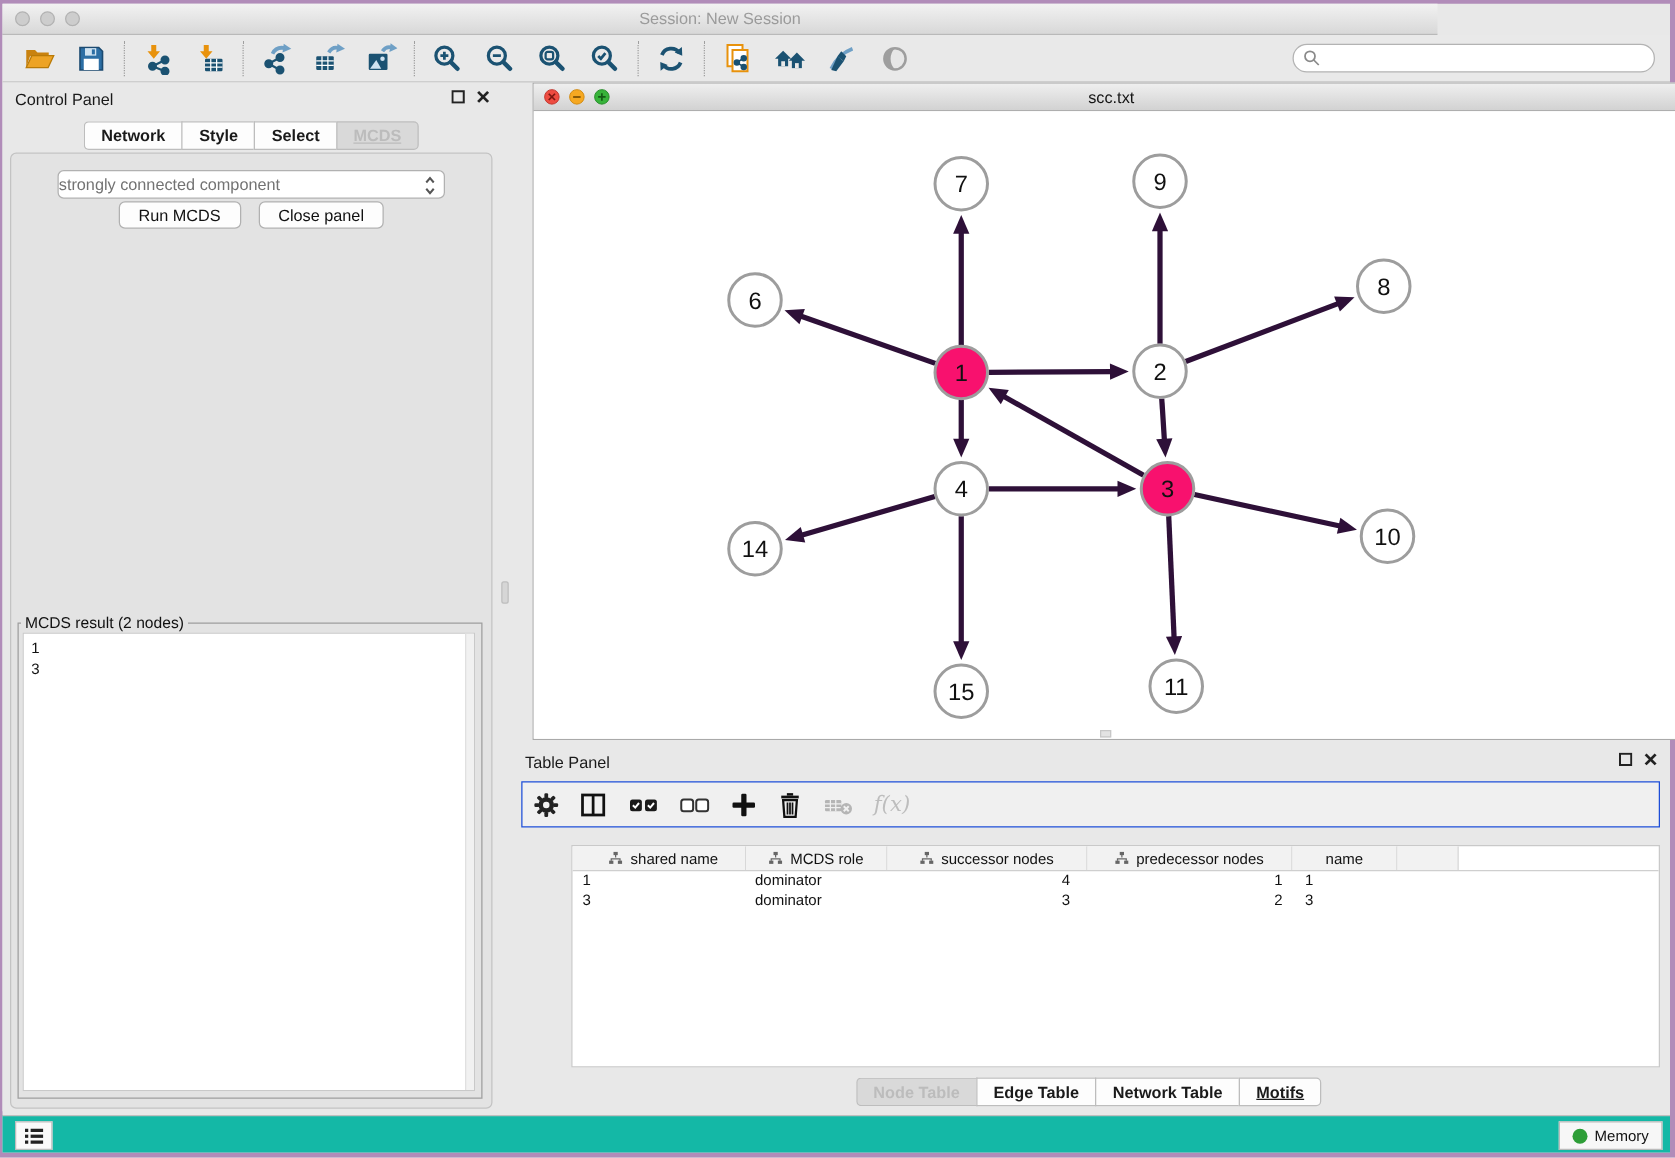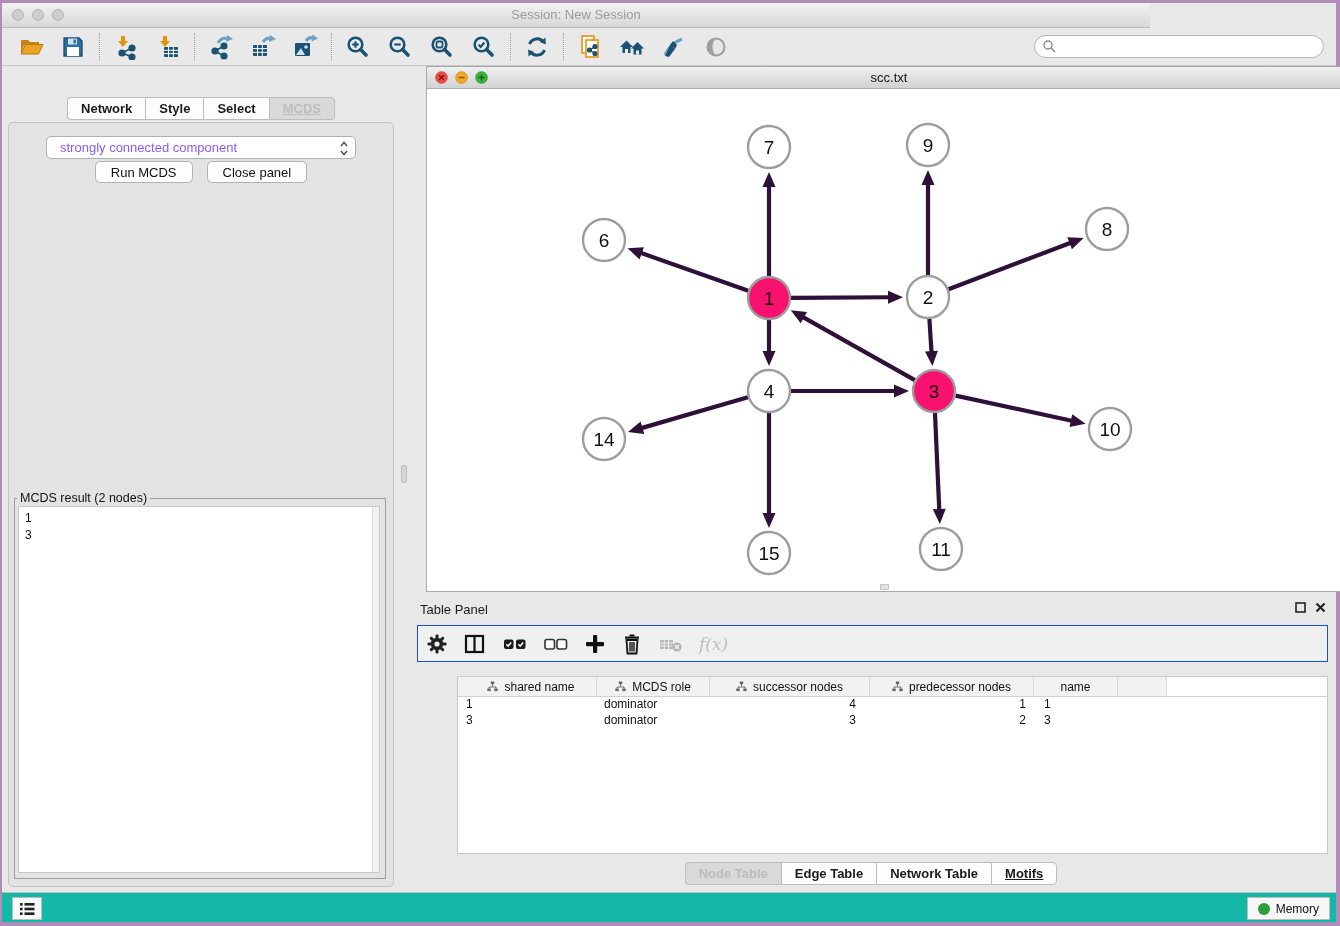--- a/index.html
+++ b/index.html
@@ -32,22 +32,22 @@
   .cp-tabs { position:absolute; left:0; top:31px; width:100%; display:flex; justify-content:center; }
   .seg-tab { font-size:13px; font-weight:bold; color:#1a1a1a; background:#fdfdfd; border:1px solid #bdbdbd;
     border-right:none; padding:3px 13px; line-height:15px; }
   .seg-tab:first-child { border-radius:4px 0 0 4px; }
   .seg-tab:last-child { border-right:1px solid #bdbdbd; border-radius:0 4px 4px 0;text-decoration:underline; }
   .seg-tab--active { background:#d9d9d9; color:#bcbcbc; }
   .cp-body { position:absolute; left:6px; right:6px; top:56px; bottom:2px;
     background:#e3e3e3; border:1px solid #c3c3c3; border-radius:5px; }
   .opt-label { margin-top:18px; text-align:center; font-size:13px; color:#111; }
   .cp-select { position:relative; margin:13px auto 0; width:310px; height:23px; background:#fff;
-    border:1px solid #b1b1b1; border-radius:5px; font-size:13px; color:#8b5cf6;
-    display:flex; align-items:center; padding-left:13px; }
+    border:1px solid #b1b1b1; border-radius:5px; font-size:13px; color:#737373;
+    display:flex; align-items:center; }
   .cp-select .chevrons { position:absolute; right:6px; top:3px; }
   .btn-row { margin-top:2px; display:flex; justify-content:center; gap:14px; }
   .aqua-btn { background:#fdfdfd; border:1px solid #b1b1b1; border-radius:5px; font-size:13px;
     color:#111; padding:2px 15px; height:22px; }
   .result-fieldset { position:absolute; left:5px; right:7px; top:368px; bottom:7px;
     border:1px solid #9e9e9e; margin:0; }
   .result-fieldset legend { font-size:12.5px; color:#111; padding:0 3px; margin-left:2px; }
   .result-area { position:absolute; left:3px; right:5px; top:1px; bottom:5px; background:#fff;
     border:1px solid #c9c9c9; font-size:12px; color:#111; padding:3px 6px; line-height:17px; }
   .result-scroll { position:absolute; right:0; top:0; bottom:0; width:7px; background:#f1f1f1;
@@ -269,20 +269,32 @@
     <div class="tb-search">
       <svg width="15" height="15" viewBox="0 0 15 15">
         <circle cx="6" cy="6" r="4" fill="none" stroke="#8a8a8a" stroke-width="1.4"></circle>
         <line x1="9" y1="9" x2="13" y2="13" stroke="#8a8a8a" stroke-width="1.4"></line>
       </svg>
       <input type="text" style="">
     </div>
   </div>
 
   <div class="control-panel">
+    <div class="cp-header">
+      <span class="cp-title">Control Panel</span>
+      <span class="panel-icons">
+        <svg width="11" height="11" viewBox="0 0 11 11">
+          <rect x="1" y="1" width="9" height="9" fill="none" stroke="#222" stroke-width="1.6"></rect>
+        </svg>
+        <svg width="11" height="11" viewBox="0 0 11 11">
+          <line x1="1.5" y1="1.5" x2="9.5" y2="9.5" stroke="#222" stroke-width="2.2"></line>
+          <line x1="9.5" y1="1.5" x2="1.5" y2="9.5" stroke="#222" stroke-width="2.2"></line>
+        </svg>
+      </span>
+    </div>
     <div class="cp-tabs">
       <div class="seg-tab">Network</div>
       <div class="seg-tab">Style</div>
       <div class="seg-tab">Select</div>
       <div class="seg-tab seg-tab--active">MCDS</div>
     </div>
     <div class="cp-body">
       <div class="cp-select">
         <span>strongly connected component</span>
         <span class="chevrons">

